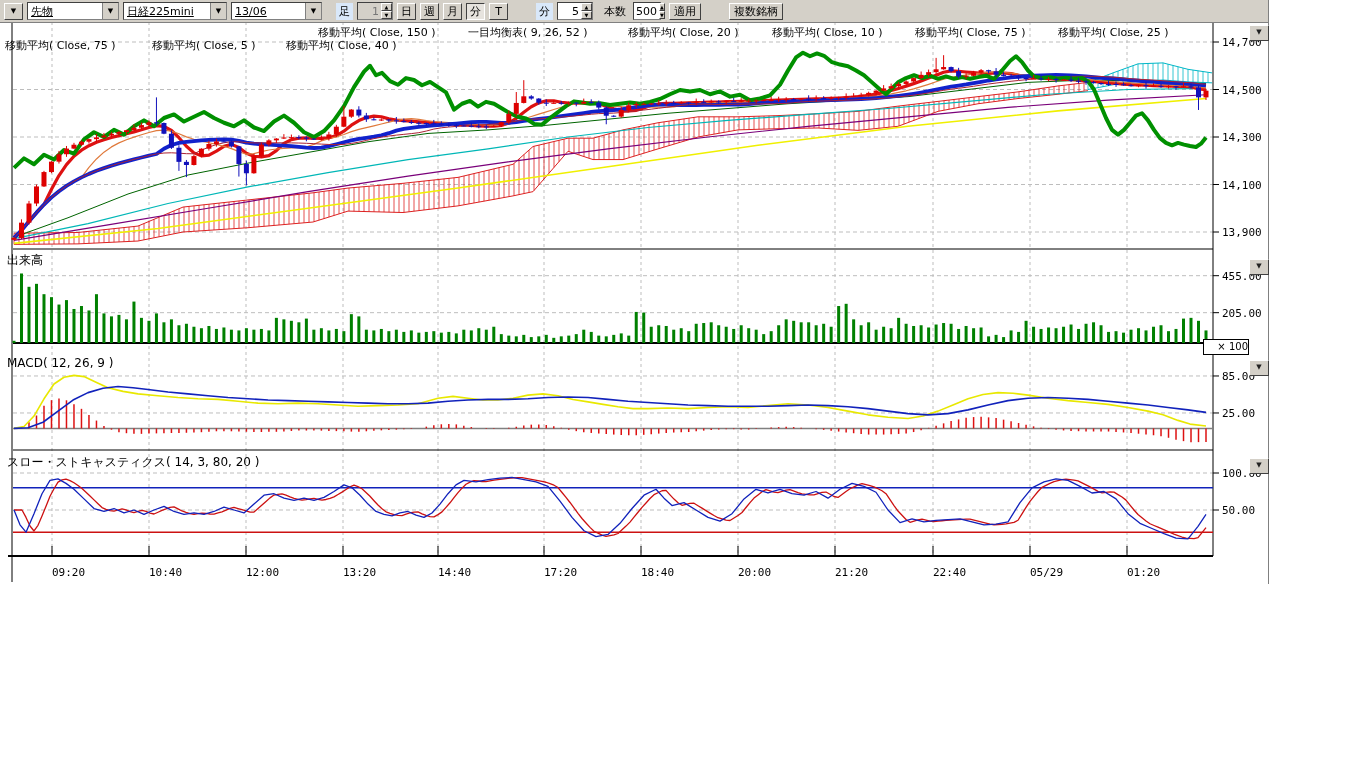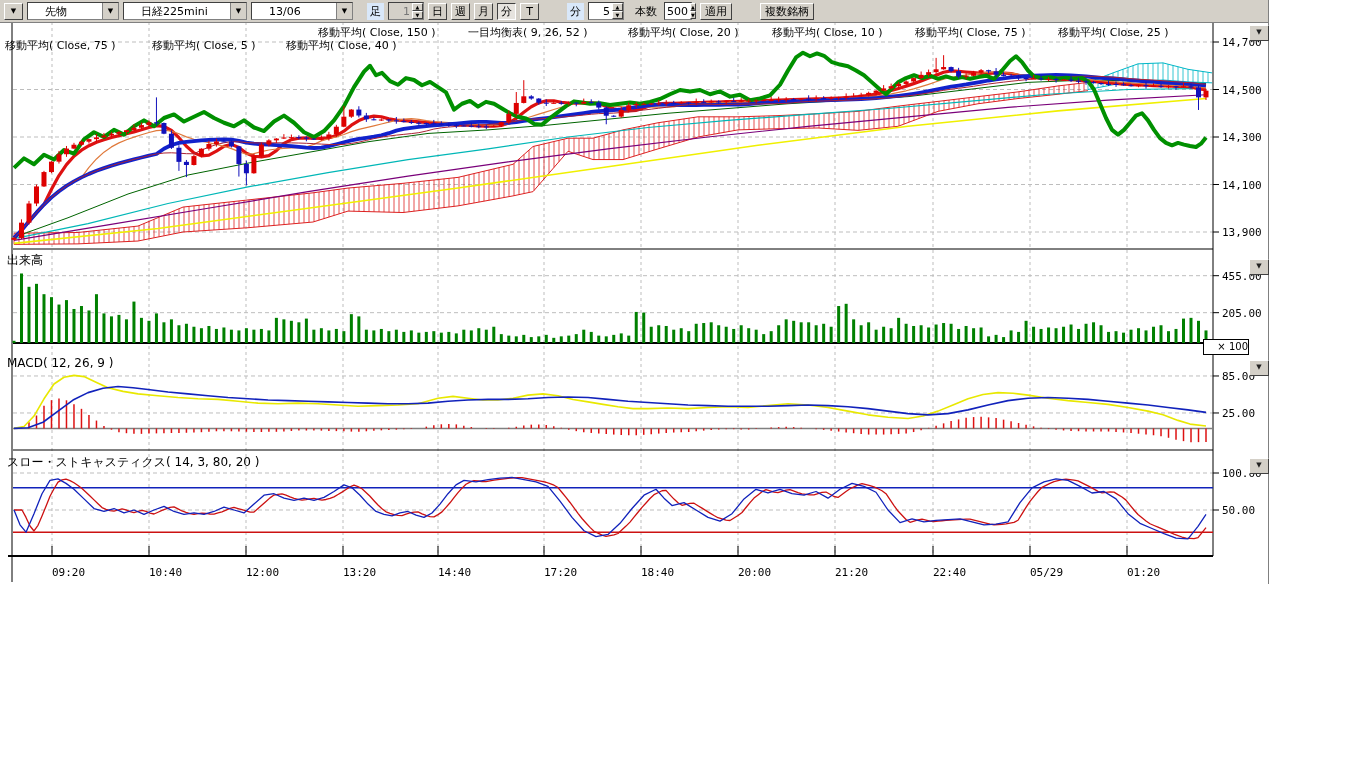--- a/index.html
+++ b/index.html
@@ -9,21 +9,21 @@
   .toolbar{position:absolute;left:0;top:0;width:1268px;height:22px;background:#d4d0c8;
            border-bottom:1px solid #808080;display:flex;align-items:center;z-index:30;}
   .tb-btn{height:17px;background:#d4d0c8;border-top:1px solid #fff;border-left:1px solid #fff;
           border-right:1px solid #404040;border-bottom:1px solid #404040;
           font-size:11px;line-height:15px;text-align:center;color:#000;padding:0 4px;box-sizing:border-box;}
   .tb-btn.sq{width:19px;padding:0;}
   .tb-btn.pressed{border-top:1px solid #404040;border-left:1px solid #404040;
           border-right:1px solid #fff;border-bottom:1px solid #fff;background:#e6e3de;}
   .combo{height:18px;background:#fff;border:1px solid #808080;border-top-color:#404040;border-left-color:#404040;
          display:flex;align-items:center;font-size:11px;box-sizing:border-box;}
-  .combo .val{padding:0 17px;flex:1;white-space:nowrap;overflow:hidden;}
+  .combo .val{padding:0 3px;flex:1;white-space:nowrap;overflow:hidden;text-decoration:underline;}
   .combo .arrow{width:15px;height:16px;background:#d4d0c8;border-left:1px solid #808080;
          display:flex;align-items:center;justify-content:center;font-size:7px;color:#000;}
   .spin{height:18px;background:#fff;border:1px solid #808080;border-top-color:#404040;border-left-color:#404040;
         display:flex;align-items:center;font-size:11px;box-sizing:border-box;}
   .spin .val{padding:0 2px;flex:1;text-align:right;}
   .spin.dis{background:#d4d0c8;color:#777;}
   .spin .updown{width:11px;height:16px;display:flex;flex-direction:column;}
   .spin .updown div{flex:1;background:#d4d0c8;border:1px solid #fff;border-right-color:#404040;border-bottom-color:#404040;
         font-size:5px;line-height:6px;text-align:center;color:#000;}
   .tb-label{font-size:11px;color:#000;padding:1px 3px;}
@@ -1045,26 +1045,26 @@
 
   <div class="toolbar">
     <div class="gap4"></div>
     <div class="tb-btn sq" style="font-size:7px">▼</div>
     <div class="gap4"></div>
     <div class="combo" style="width:92px">
       <span class="val">先物</span>
       <span class="arrow">▼</span>
     </div>
     <div class="gap4"></div>
-    <div class="combo" style="width:124px">
+    <div class="combo" style="width:104px">
       <span class="val">日経225mini</span>
       <span class="arrow">▼</span>
     </div>
     <div class="gap4"></div>
-    <div class="combo" style="width:102px">
+    <div class="combo" style="width:91px">
       <span class="val">13/06</span>
       <span class="arrow">▼</span>
     </div>
     <div class="gap14"></div>
     <span class="tb-label hl">足</span>
     <div class="gap4"></div>
     <div class="spin dis" style="width:36px">
       <span class="val">1</span>
       <span class="updown">
           <div>▲</div>

